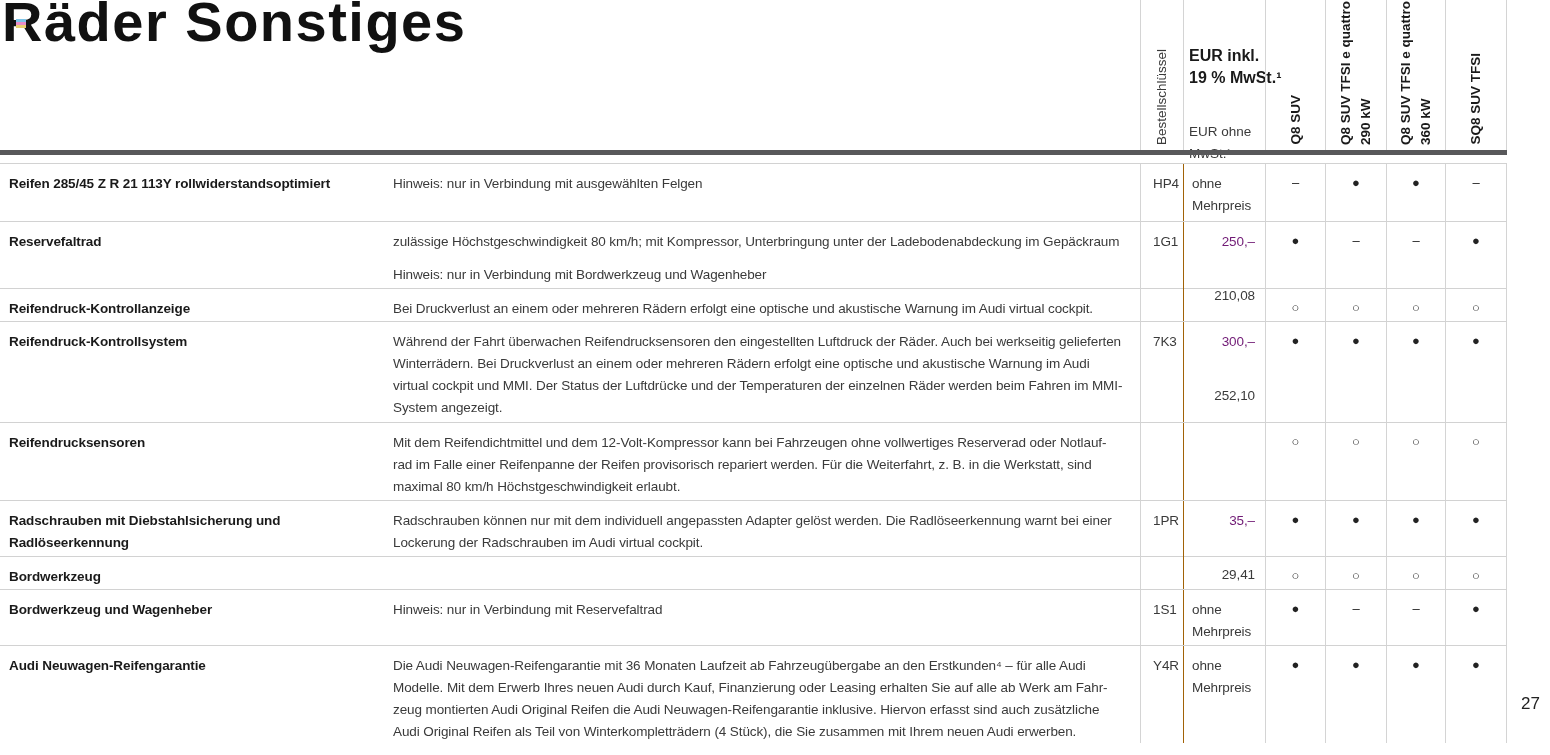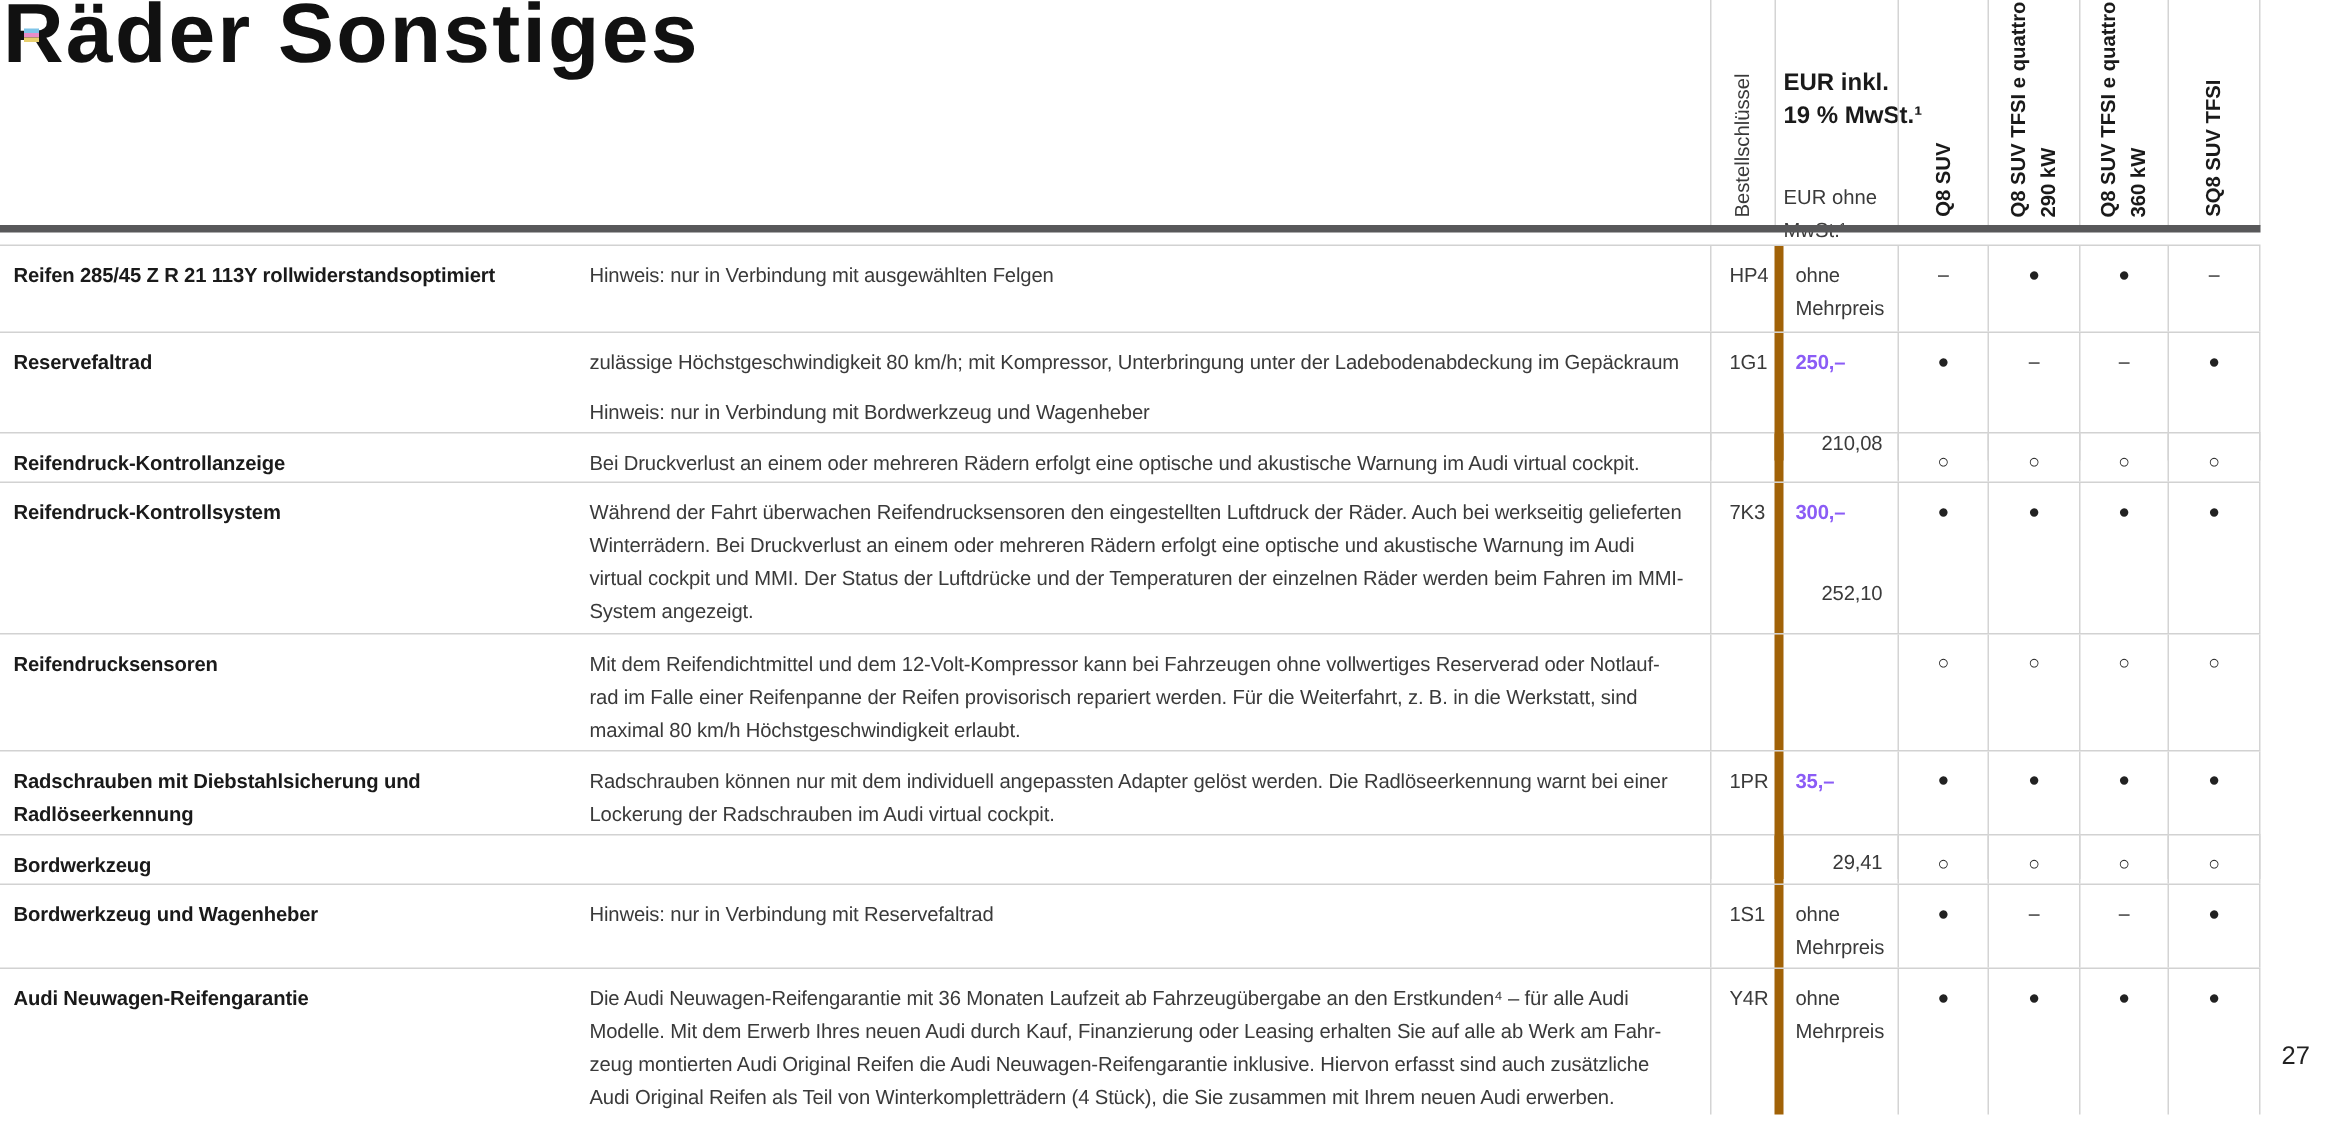--- a/index.html
+++ b/index.html
@@ -43,22 +43,22 @@
     display:grid;grid-template-columns:393px 747px 43px 82px 60px 61px 59px 62px;
     box-sizing:border-box;border-top:1px solid #d2d2d2;
   }
   .cell{box-sizing:border-box;font-size:13.5px;line-height:22px;letter-spacing:-0.1px;}
   .c-name{padding:9px 8px 0 9px;font-weight:700;color:#1a1a1a;}
   .c-desc{padding:9px 4px 0 0;color:#3a3a3a;}
   .c-desc .d1,.c-desc .d2{white-space:pre-line;}
   .c-desc .d2{margin-top:11px;}
   .c-desc .d2:empty{display:none;}
   .c-code{padding:9px 0 0 12px;color:#3a3a3a;border-left:1px solid #d4d4d4;}
-  .c-price{padding:9px 10px 0 8px;border-left:6px solid #a16207;}
-  .p-main{font-weight:700;color:#8b5cf6;}
+  .c-price{padding:9px 10px 0 8px;border-left:1px solid #a16207;}
+  .p-main{text-align:right;font-weight:400;color:#701a75;}
   .p-sub{text-align:right;color:#3a3a3a;margin-top:32px;}
   .p-note{text-align:left;color:#3a3a3a;}
   .p-main:empty,.p-sub:empty,.p-note:empty{display:none;}
   .c-mark{border-left:1px solid #d4d4d4;text-align:center;padding-top:8px;font-size:13px;color:#222;}
   .row > .c-mark:last-child{border-right:1px solid #d4d4d4;}
   
   .page-num{position:absolute;left:1521px;top:694px;font-size:17px;color:#222;}
 </style>
 </head>
 <body>

